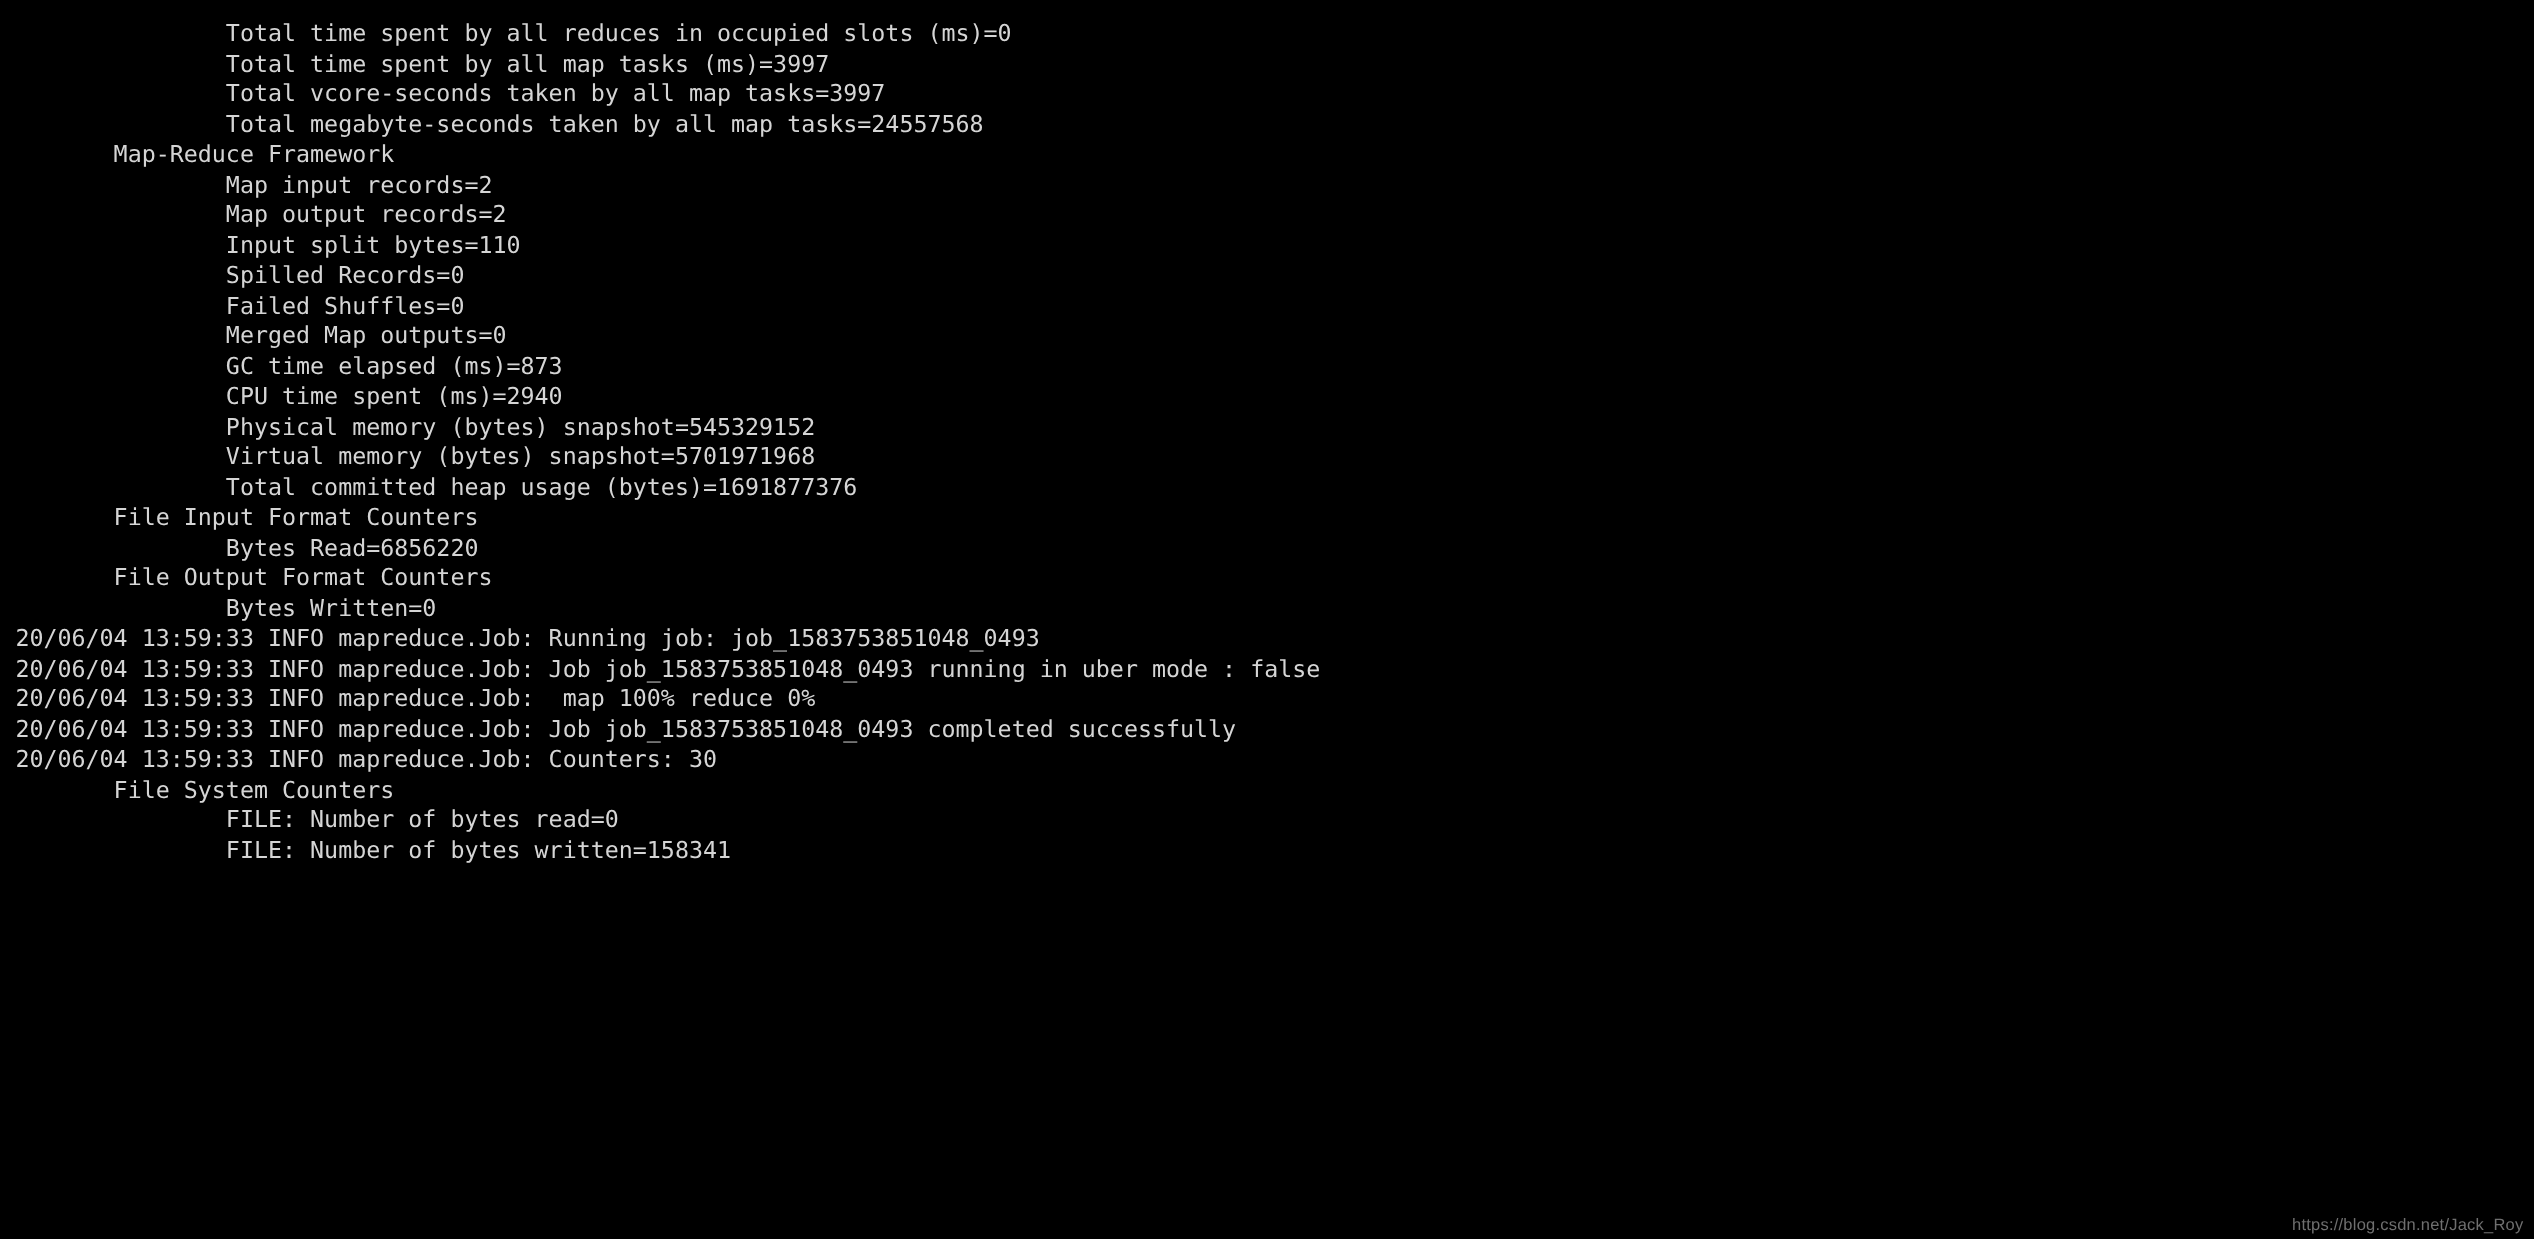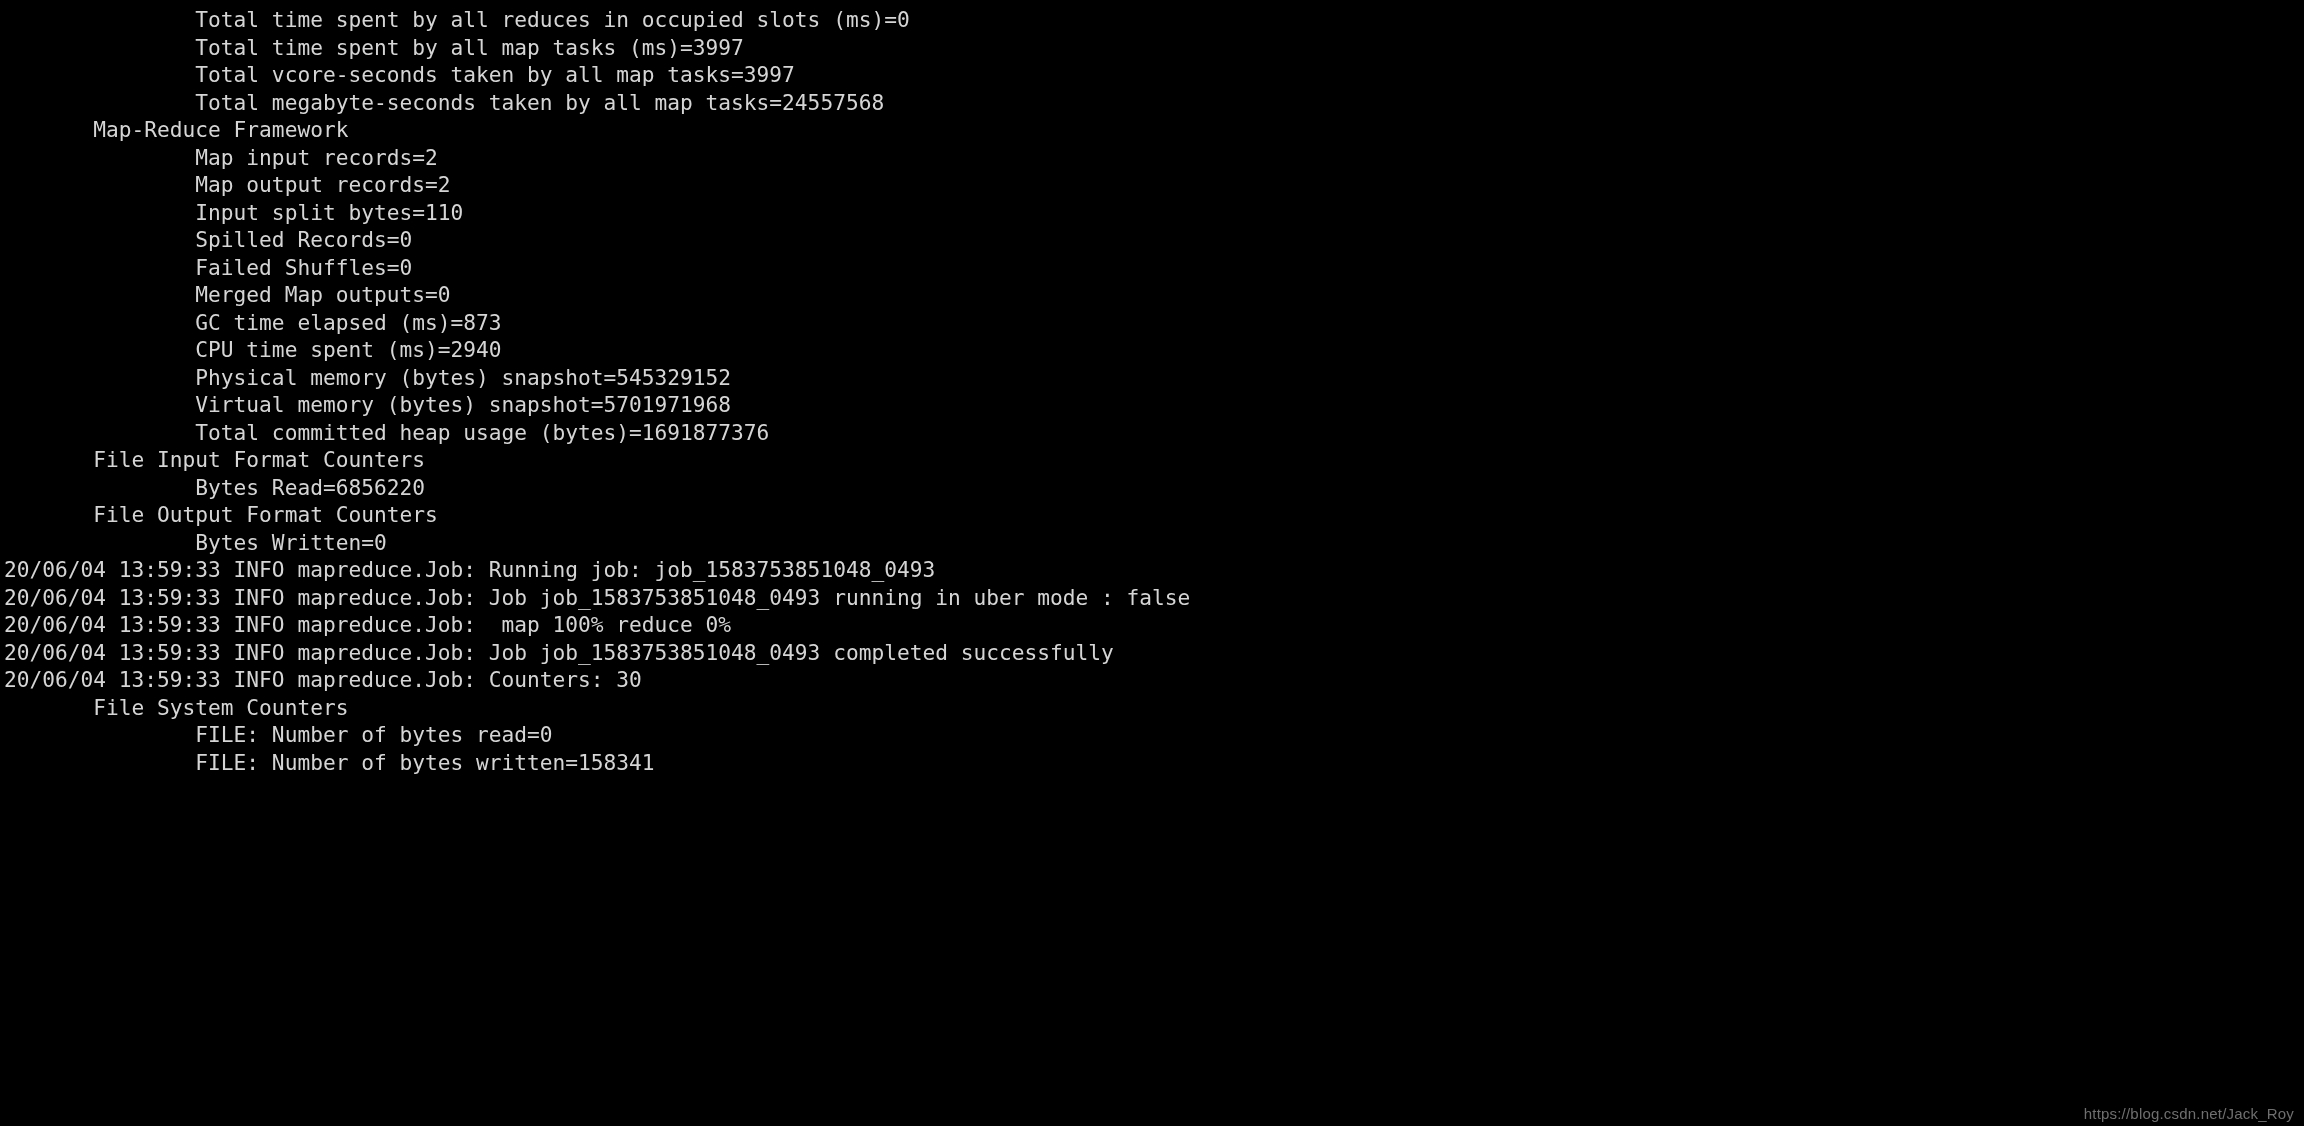--- a/index.html
+++ b/index.html
@@ -14,21 +14,21 @@
     position: relative;
     font-family: "DejaVu Sans Mono", monospace;
   }
   #terminal {
     position: absolute;
     left: 0;
     top: 0;
     width: 2304px;
     height: 1126px;
     background: #000000;
-    padding: 4px;
+    padding: 14px;
     box-sizing: border-box;
   }
   #console-output {
     display: block;
     margin: 0;
     padding: 0;
     padding-top: 2px;
     font-family: "DejaVu Sans Mono", monospace;
     font-size: 21.2px;
     line-height: 27.52px;

